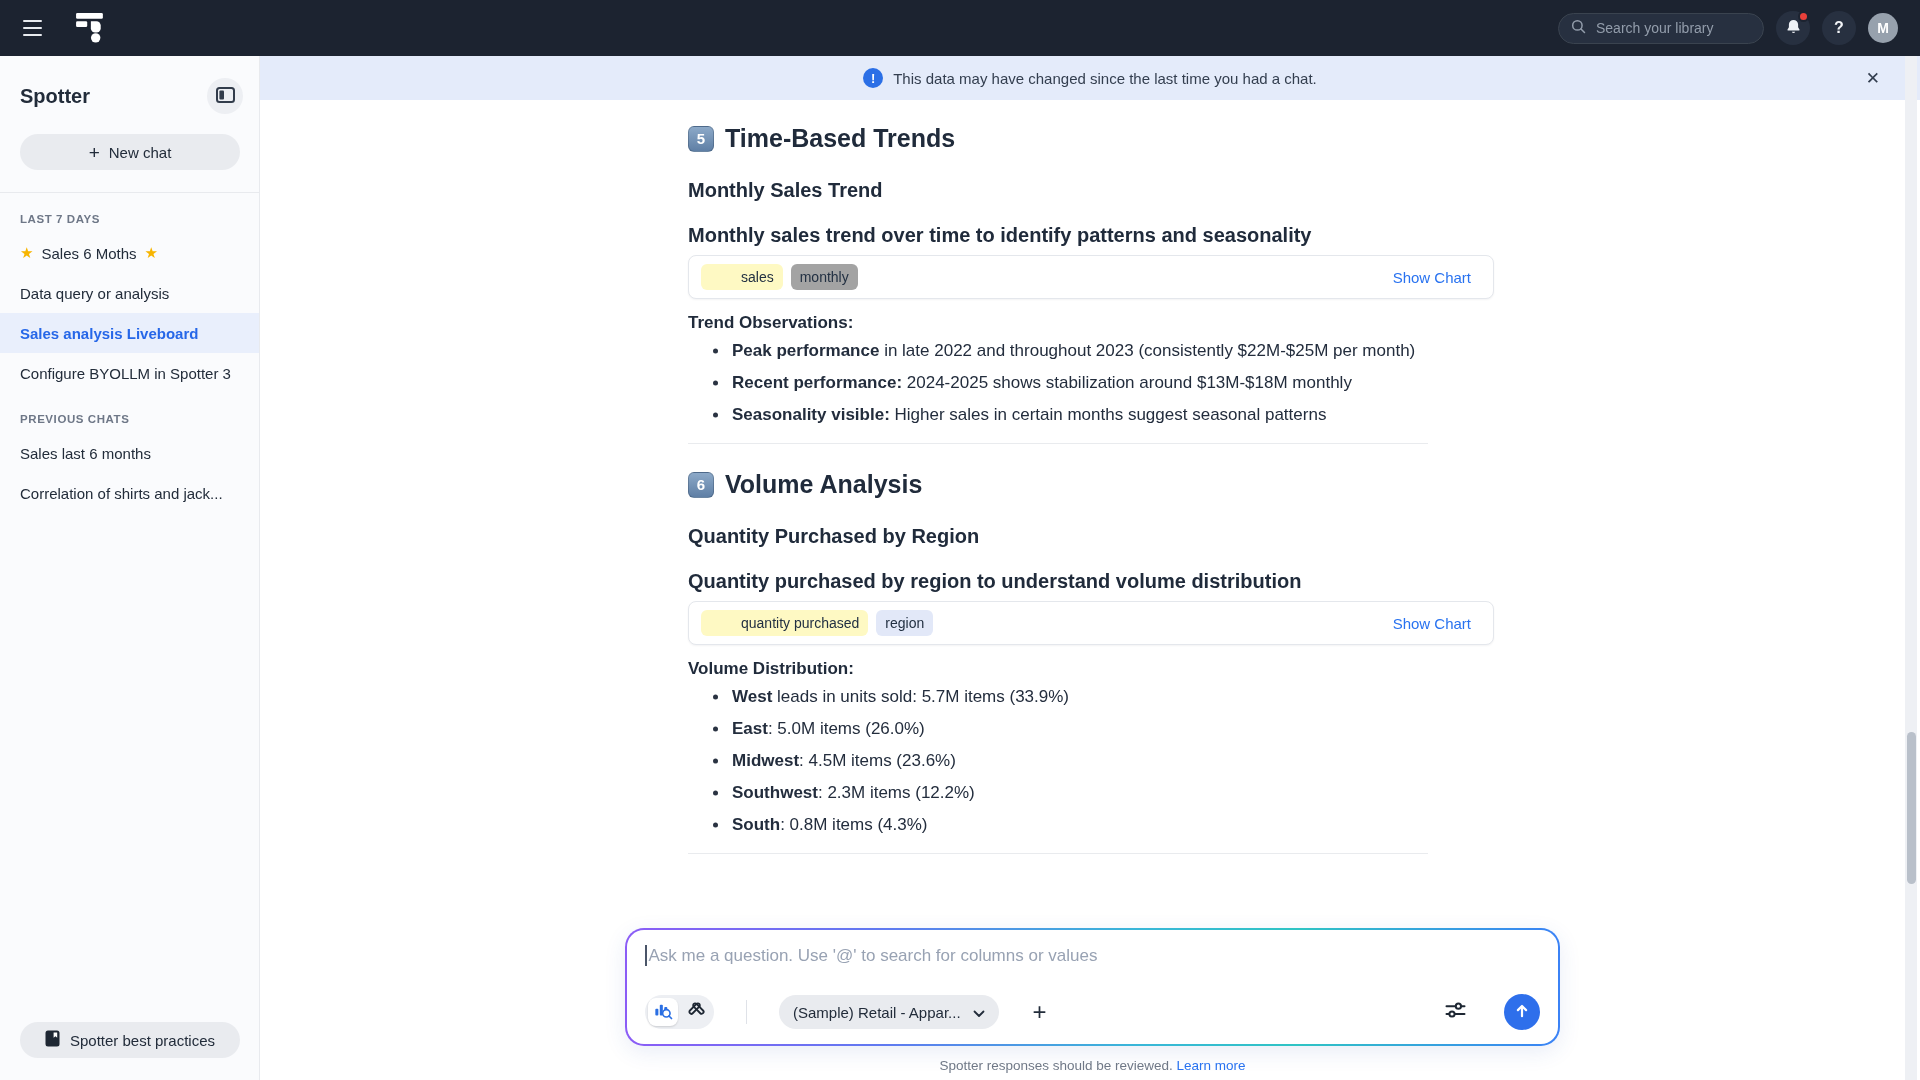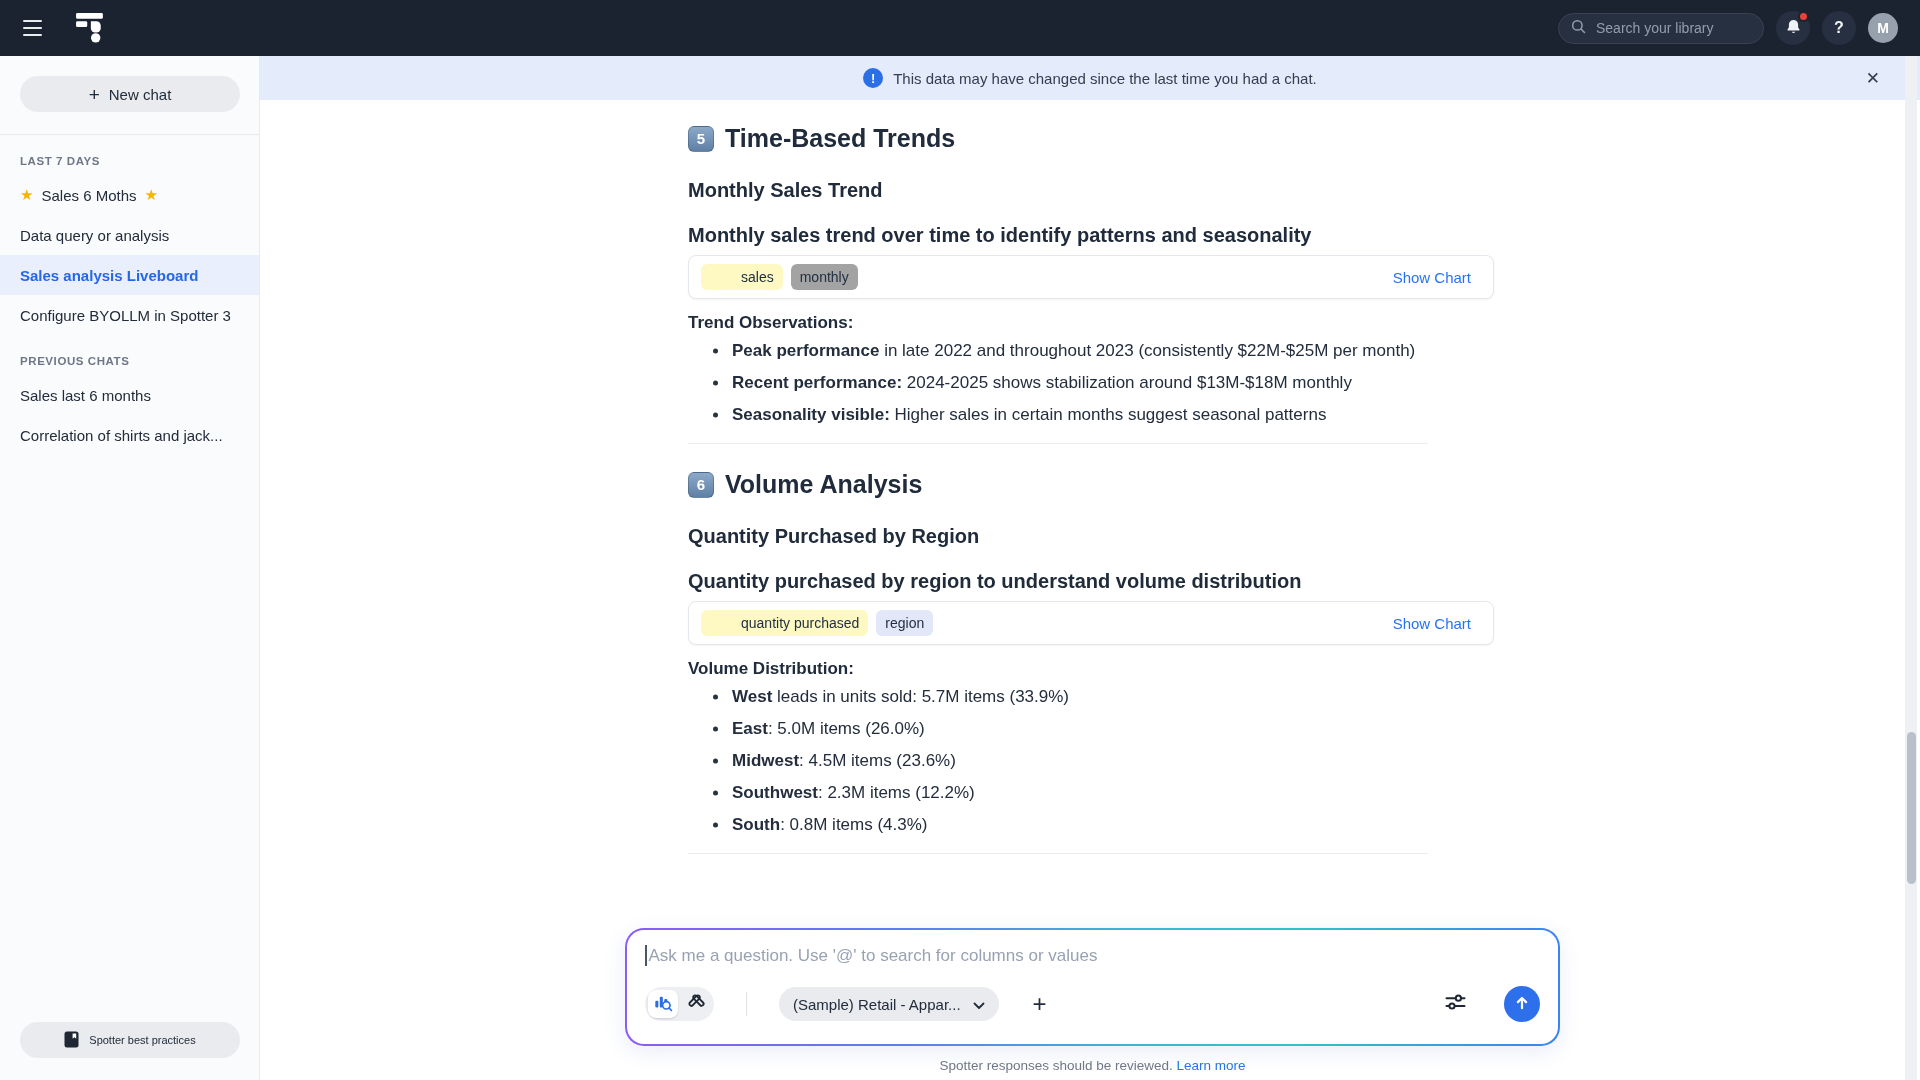--- a/index.html
+++ b/index.html
@@ -31,21 +31,21 @@
   .sidebar-title { font-size:20px; font-weight:700; color:#222c3a; margin:0; }
   .collapse-btn { width:36px; height:36px; border-radius:50%; background:#edeff3; border:none; display:flex; align-items:center; justify-content:center; cursor:pointer; }
   .new-chat { margin:20px 20px 0; width:220px; height:36px; border-radius:18px; background:#e9ebef; border:none; display:flex; align-items:center; justify-content:center; gap:9px; font-size:15px; color:#222c3a; cursor:pointer; }
   .plus-glyph { font-size:19px; font-weight:400; line-height:1; color:#222c3a; }
   .sidebar-divider { height:1px; background:#e8eaee; margin-top:22px; }
   .side-label { padding:20px 20px 8px; font-size:11.5px; font-weight:700; letter-spacing:.05em; color:#6e7787; }
   .side-item { height:40px; display:flex; align-items:center; padding:0 20px; font-size:15px; color:#222c3a; cursor:pointer; white-space:nowrap; overflow:hidden; }
   .side-item.active { background:#e9effc; color:#2667e8; font-weight:700; }
   .star { color:#f7b500; font-size:15px; }
   .star.left { margin-right:8px; } .star.right { margin-left:8px; }
-  .best-practices { position:absolute; bottom:22px; left:20px; width:220px; height:36px; border-radius:18px; background:#e9ebef; border:none; display:flex; align-items:center; justify-content:center; gap:10px; font-size:11px; color:#222c3a; cursor:pointer; }
+  .best-practices { position:absolute; bottom:22px; left:20px; width:220px; height:36px; border-radius:18px; background:#e9ebef; border:none; display:flex; align-items:center; justify-content:center; gap:10px; font-size:15px; color:#222c3a; cursor:pointer; }
 
   
   .main { position:absolute; top:56px; left:260px; width:1660px; height:1024px; background:#fff; }
   .banner { height:44px; background:#e4ebfa; display:flex; align-items:center; justify-content:center; gap:10px; position:relative; }
   .info-icon { width:20px; height:20px; border-radius:50%; background:#2b6fe6; color:#fff; font-size:13px; font-weight:700; display:flex; align-items:center; justify-content:center; flex:none; }
   .banner-text { font-size:15px; color:#333e4f; }
   .banner-close { position:absolute; right:36px; top:50%; transform:translateY(-50%); background:none; border:none; font-size:17px; color:#333e4f; cursor:pointer; padding:4px; }
 
   .content { position:absolute; left:428px; top:44px; width:806px; }
   .h2row { display:flex; align-items:center; gap:11px; margin-top:24px; }
@@ -65,21 +65,21 @@
   ul.bullets li { position:relative; padding-left:44px; height:32px; display:flex; align-items:center; font-size:17px; color:#232d3d; }
   .dot { position:absolute; left:25px; top:50%; transform:translateY(-50%); width:5px; height:5px; border-radius:50%; background:#2a3342; }
   .b-lead { font-weight:700; white-space:pre-wrap; }
   .b-text { white-space:pre-wrap; }
   .hr { height:1px; background:#e9ebee; margin-top:12px; width:740px; }
 
   
   .composer-wrap { position:absolute; left:625px; top:928px; width:935px; height:118px; border-radius:19px; padding:2px;
     background:linear-gradient(90deg,#8b5cf6 0%,#5f7af0 28%,#39b7d8 55%,#2fc4c4 72%,#3b82f6 100%);
     box-shadow:0 6px 22px rgba(40,80,180,.10); z-index:25; }
-  .composer { width:100%; height:100%; background:#fff; border-radius:17px; padding:15px 18px 22px; display:flex; flex-direction:column; justify-content:space-between; }
+  .composer { width:100%; height:100%; background:#fff; border-radius:17px; padding:15px 18px 14px; display:flex; flex-direction:column; justify-content:space-between; }
   .input-line { display:flex; align-items:center; font-size:17px; color:#98a2b3; }
   .caret { width:1.5px; height:21px; background:#4a5568; margin-right:2px; flex:none; }
   .composer-row { display:flex; align-items:center; gap:32px; }
   .mode-pill { display:flex; align-items:center; background:#edeff3; border-radius:17px; height:34px; padding:3px; gap:3px; }
   .mode-btn { width:30px; height:28px; border:none; background:transparent; border-radius:8px; display:flex; align-items:center; justify-content:center; cursor:pointer; }
   .mode-btn.selected { background:#fff; box-shadow:0 1px 2px rgba(0,0,0,.14); }
   .vdiv { width:1px; height:24px; background:#dfe2e8; }
   .ds-pill { display:flex; align-items:center; gap:12px; background:#e9ebef; border:none; border-radius:17px; height:34px; padding:0 14px; font-size:15px; color:#222c3a; cursor:pointer; }
   .add-btn { background:none; border:none; font-size:24px; font-weight:400; color:#222c3a; line-height:1; cursor:pointer; padding:0 2px; }
   .spacer { flex:1; }
@@ -130,20 +130,31 @@
       <span class="notif-dot"></span>
     </button>
     <button class="nav-icon-btn">
       <span class="help-glyph">?</span>
     </button>
     <div class="avatar">M</div>
   </div>
 </header>
 
 <aside class="sidebar">
+  <div class="sidebar-header">
+    <h1 class="sidebar-title">Spotter</h1>
+    <button class="collapse-btn">
+      <span>
+        <svg width="19" height="16" viewBox="0 0 19 16">
+            <rect x="1" y="1" width="17" height="14" rx="2.5" fill="none" stroke="#323c4b" stroke-width="2"></rect>
+            <rect x="3.4" y="3.4" width="4.6" height="9.2" rx="1" fill="#323c4b"></rect>
+          </svg>
+      </span>
+    </button>
+  </div>
   <button class="new-chat">
     <span class="plus-glyph">+</span>
     <span>New chat</span>
   </button>
   <div class="sidebar-divider"></div>
 
   <div class="side-label">LAST 7 DAYS</div>
   <div class="side-item">
     <span class="star left">★</span>
     <span>Sales 6 Moths</span>

